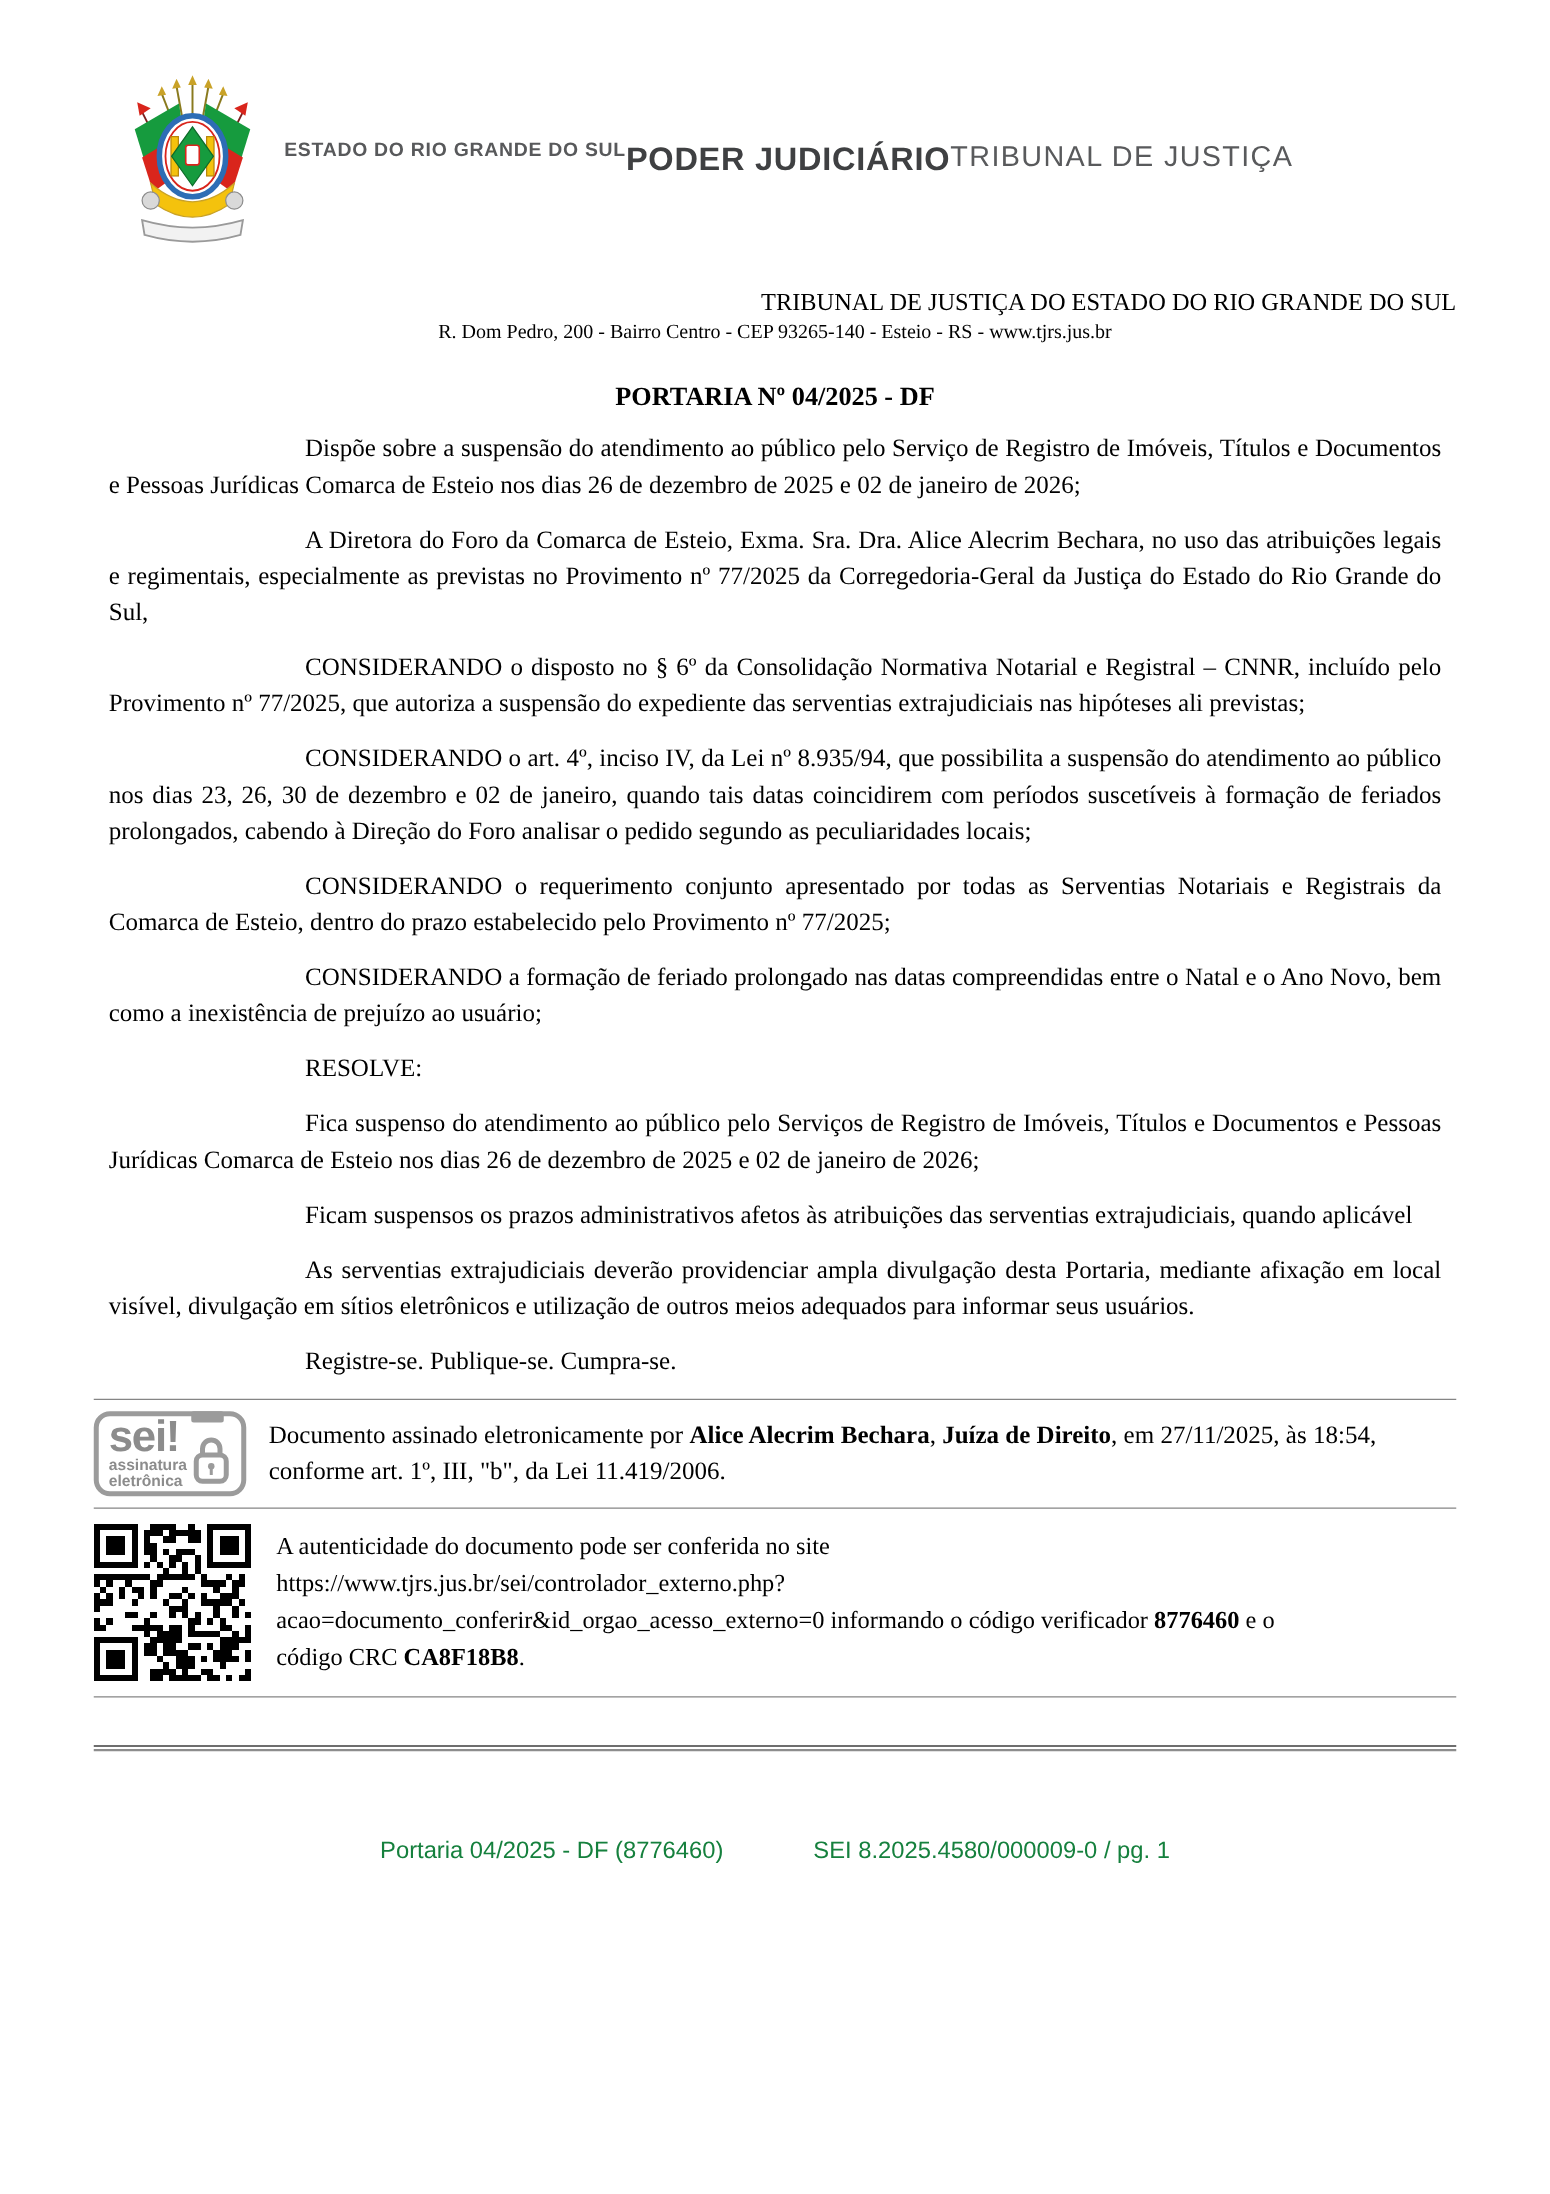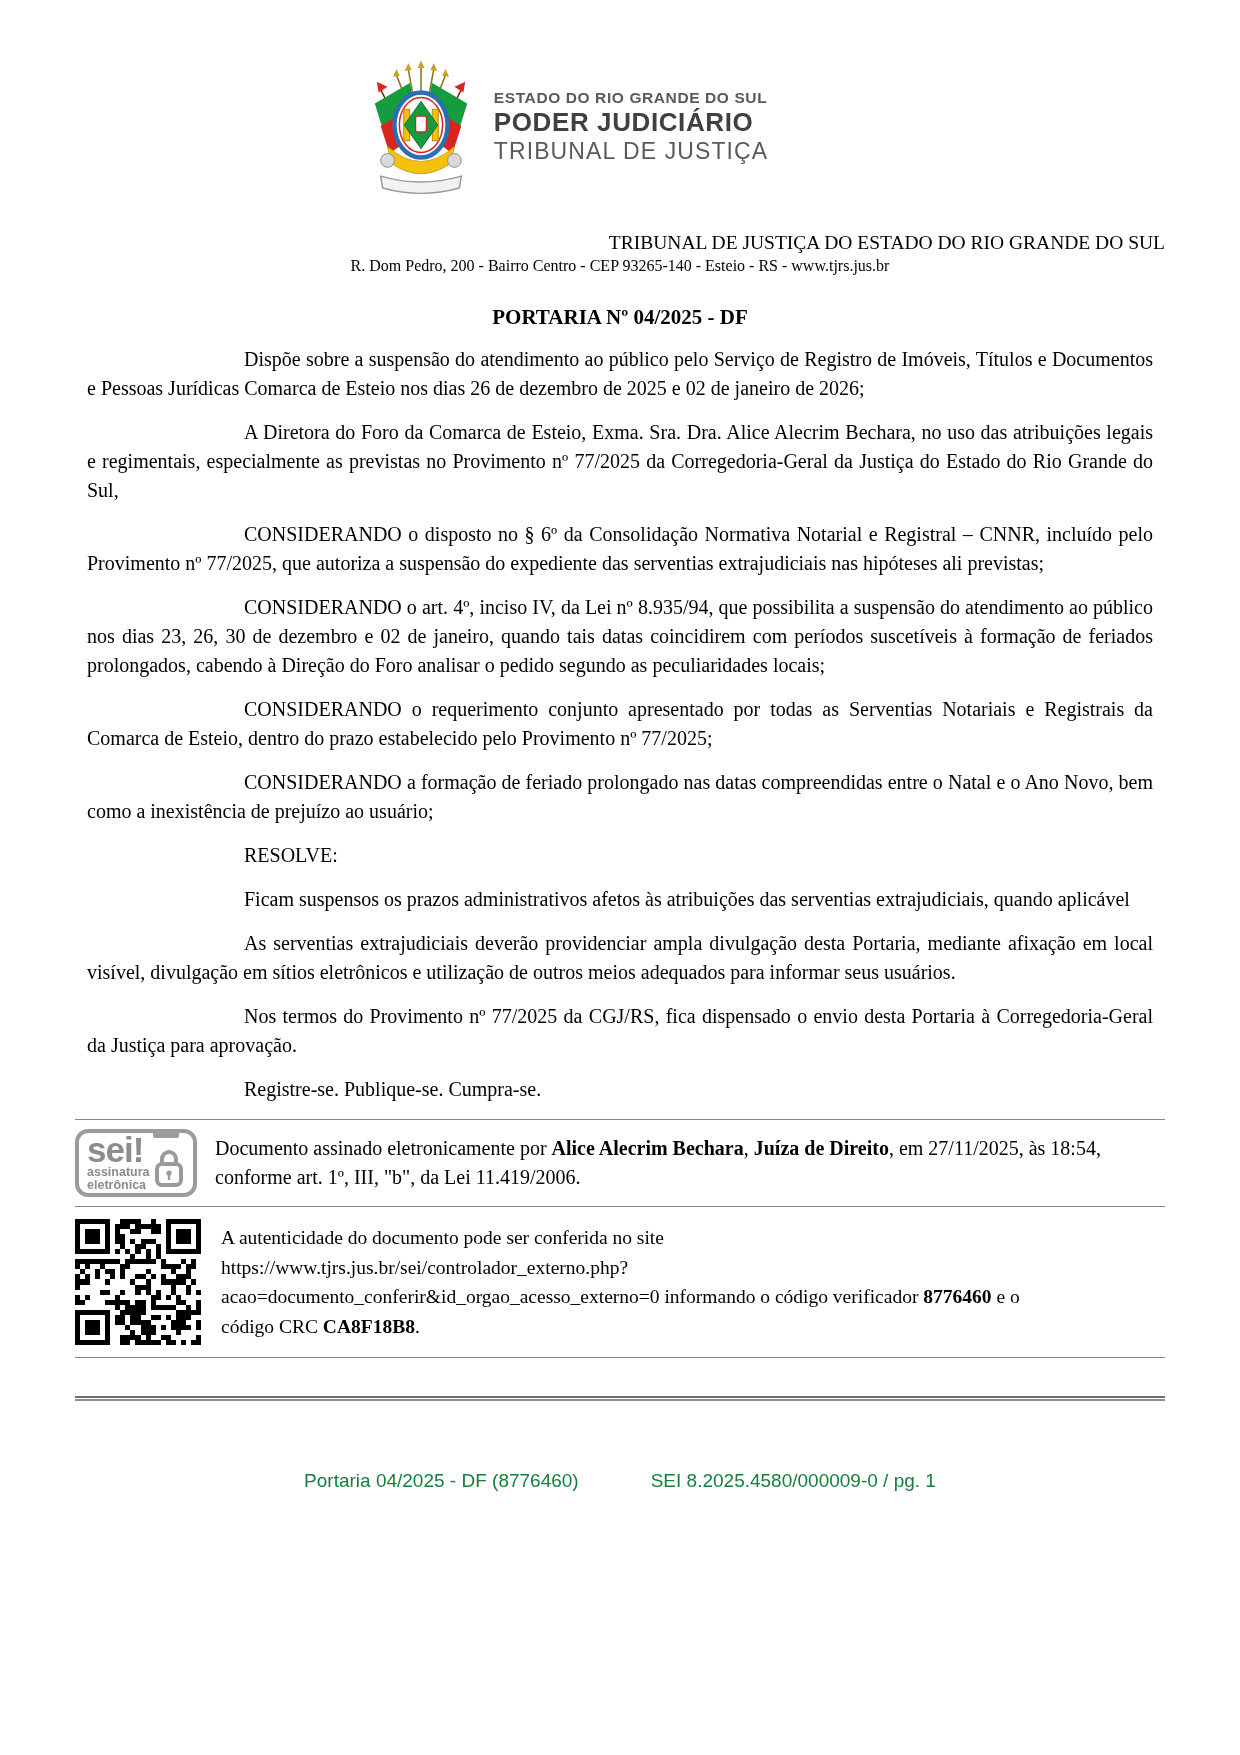--- a/index.html
+++ b/index.html
@@ -2,21 +2,21 @@
 <html><head>
 <meta charset="utf-8">
 <style>
   html,body{margin:0;padding:0;background:#ffffff;}
   body{width:1240px;height:1755px;overflow:hidden;font-family:"Liberation Serif",serif;color:#000;}
   .page{width:1090px;margin:0 auto;padding-top:56px;position:relative;}
 
   
   .logo-row{display:flex;align-items:center;justify-content:center;gap:14px;position:relative;left:-55px;height:142px;}
   .arms{width:118px;height:140px;flex:0 0 auto;}
-  .logo-text{display:flex;flex-direction:column;justify-content:center;font-family:"Liberation Sans",sans-serif;line-height:1.18;}
+  .logo-text{display:flex;flex-direction:row;justify-content:center;font-family:"Liberation Sans",sans-serif;line-height:1.18;}
   .logo-text .l1{font-size:15.5px;font-weight:600;color:#58595b;letter-spacing:.6px;}
   .logo-text .l2{font-size:26px;font-weight:700;color:#3f4042;letter-spacing:.6px;}
   .logo-text .l3{font-size:23px;font-weight:400;color:#595a5c;letter-spacing:1.1px;}
 
   .inst{margin-top:34px;text-align:right;font-size:19.5px;}
   .addr{margin-top:3px;text-align:center;font-size:16px;}
   .doc-title{margin-top:30px;text-align:center;font-size:21px;font-weight:700;}
 
   
   .body-text{margin-top:12px;}
@@ -109,23 +109,23 @@
   <div class="doc-title">PORTARIA Nº 04/2025 - DF</div>
 
   <div class="body-text">
     <p>Dispõe sobre a suspensão do atendimento ao público pelo Serviço de Registro de Imóveis, Títulos e Documentos e Pessoas Jurídicas Comarca de Esteio nos dias 26 de dezembro de 2025 e 02 de janeiro de 2026;</p>
     <p>A Diretora do Foro da Comarca de Esteio, Exma. Sra. Dra. Alice Alecrim Bechara, no uso das atribuições legais e regimentais, especialmente as previstas no Provimento nº 77/2025 da Corregedoria-Geral da Justiça do Estado do Rio Grande do Sul,</p>
     <p>CONSIDERANDO o disposto no § 6º da Consolidação Normativa Notarial e Registral – CNNR, incluído pelo Provimento nº 77/2025, que autoriza a suspensão do expediente das serventias extrajudiciais nas hipóteses ali previstas;</p>
     <p>CONSIDERANDO o art. 4º, inciso IV, da Lei nº 8.935/94, que possibilita a suspensão do atendimento ao público nos dias 23, 26, 30 de dezembro e 02 de janeiro, quando tais datas coincidirem com períodos suscetíveis à formação de feriados prolongados, cabendo à Direção do Foro analisar o pedido segundo as peculiaridades locais;</p>
     <p>CONSIDERANDO o requerimento conjunto apresentado por todas as Serventias Notariais e Registrais da Comarca de Esteio, dentro do prazo estabelecido pelo Provimento nº 77/2025;</p>
     <p>CONSIDERANDO a formação de feriado prolongado nas datas compreendidas entre o Natal e o Ano Novo, bem como a inexistência de prejuízo ao usuário;</p>
     <p>RESOLVE:</p>
+    <p>Fica suspenso do atendimento ao público pelo Serviços de Registro de Imóveis, Títulos e Documentos e Pessoas Jurídicas Comarca de Esteio nos dias 26 de dezembro de 2025 e 02 de janeiro de 2026;</p>
     <p>Ficam suspensos os prazos administrativos afetos às atribuições das serventias extrajudiciais, quando aplicável</p>
     <p>As serventias extrajudiciais deverão providenciar ampla divulgação desta Portaria, mediante afixação em local visível, divulgação em sítios eletrônicos e utilização de outros meios adequados para informar seus usuários.</p>
-    <p>Nos termos do Provimento nº 77/2025 da CGJ/RS, fica dispensado o envio desta Portaria à Corregedoria-Geral da Justiça para aprovação.</p>
     <p>Registre-se. Publique-se. Cumpra-se.</p>
   </div>
 
   <hr class="hr">
   <div class="sig-row">
     <div class="sei-badge">
       <div class="clasp"></div>
       <span class="sei-brand">sei!</span>
       <span class="sei-sub">assinatura</span>
       <span class="sei-sub">eletrônica</span>

